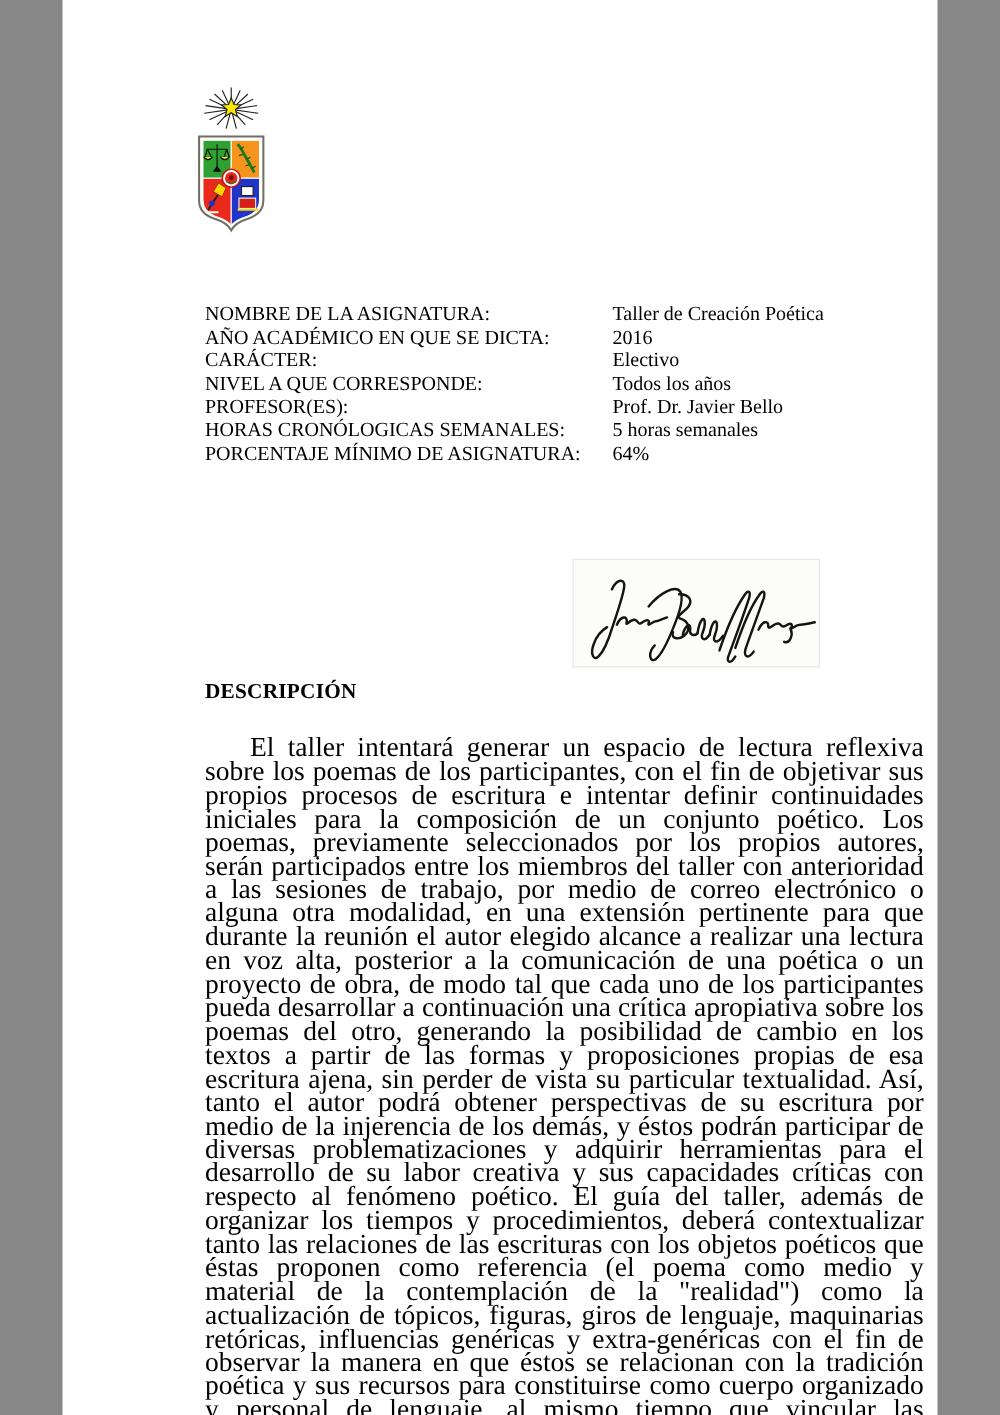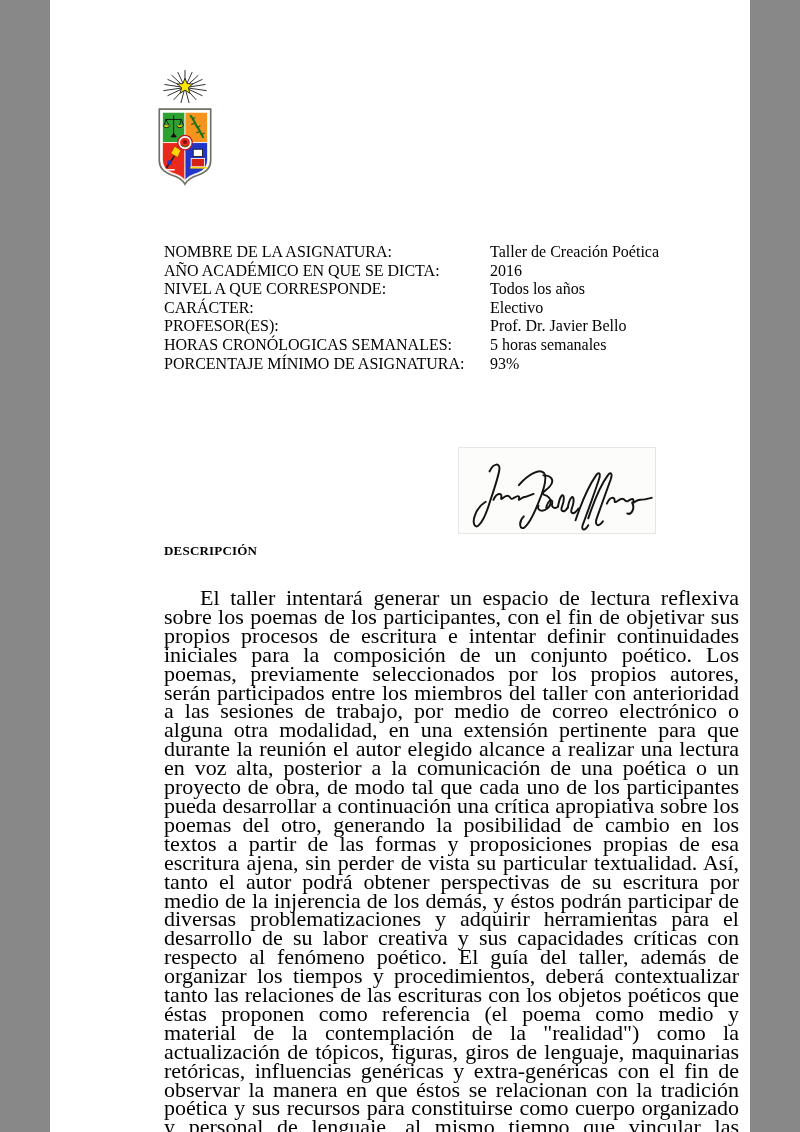--- a/index.html
+++ b/index.html
@@ -39,21 +39,21 @@
     width: 198px;
     height: 87px;
     background: #fcfcfb;
     border: 1px solid #e7e7e3;
   }
   .signature-box svg { width: 100%; height: 100%; display: block; }
   .section-heading {
     position: absolute;
     left: 114px;
     top: 543px;
-    font-size: 13px;
+    font-size: 17px;
     font-weight: bold;
     letter-spacing: 0.2px;
   }
   .description-body {
     position: absolute;
     left: 114px;
     top: 574px;
     width: 575px;
     font-size: 22px;
     line-height: 18.9px;
@@ -141,38 +141,38 @@
   <div class="meta">
     <div class="meta-row">
       <span class="meta-label">NOMBRE DE LA ASIGNATURA:</span>
       <span class="meta-value">Taller de Creación Poética</span>
     </div>
     <div class="meta-row">
       <span class="meta-label">AÑO ACADÉMICO EN QUE SE DICTA:</span>
       <span class="meta-value">2016</span>
     </div>
     <div class="meta-row">
+      <span class="meta-label">CARÁCTER:</span>
+      <span class="meta-value">Electivo</span>
+    </div>
+    <div class="meta-row">
       <span class="meta-label">NIVEL A QUE CORRESPONDE:</span>
       <span class="meta-value">Todos los años</span>
     </div>
     <div class="meta-row">
-      <span class="meta-label">CARÁCTER:</span>
-      <span class="meta-value">Electivo</span>
-    </div>
-    <div class="meta-row">
       <span class="meta-label">PROFESOR(ES):</span>
       <span class="meta-value">Prof. Dr. Javier Bello</span>
     </div>
     <div class="meta-row">
       <span class="meta-label">HORAS CRONÓLOGICAS SEMANALES:</span>
       <span class="meta-value">5 horas semanales</span>
     </div>
     <div class="meta-row">
       <span class="meta-label">PORCENTAJE MÍNIMO DE ASIGNATURA:</span>
-      <span class="meta-value">93%</span>
+      <span class="meta-value">64%</span>
     </div>
   </div>
 
   <div class="signature-box">
     <svg viewBox="0 0 198 87" xmlns="http://www.w3.org/2000/svg">
       <g fill="none" stroke="#141414" stroke-width="2" stroke-linecap="round" stroke-linejoin="round">
 
         <path d="M30 24 C34 15 41 15 40 22 C39 30 34 44 30 56 C27 66 23 75 19 79 C15 83 12 77 15 69 C17 63 21 58 26 55"></path>
 
         <path d="M34 53 C37 46 43 45 42 51 C41 55 45 48 49 49 C52 50 51 54 55 51 C58 49 61 48 60 52 C59 55 63 50 67 50 L75 47"></path>

